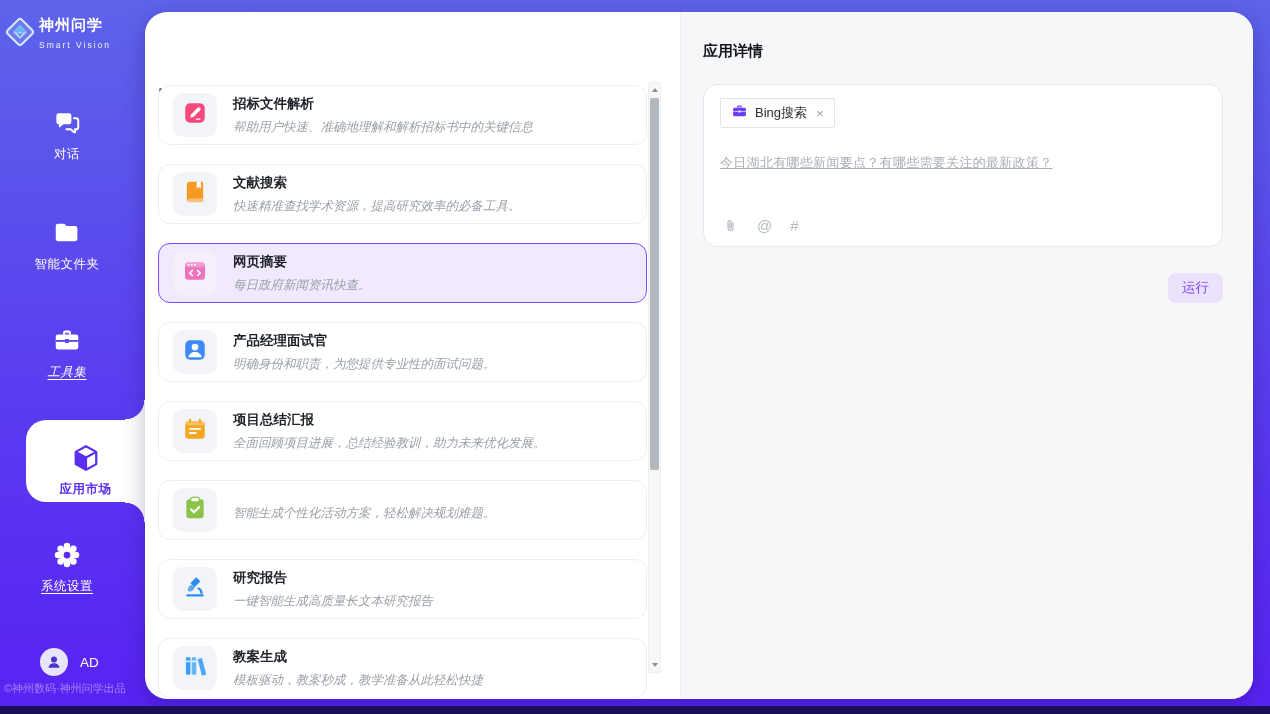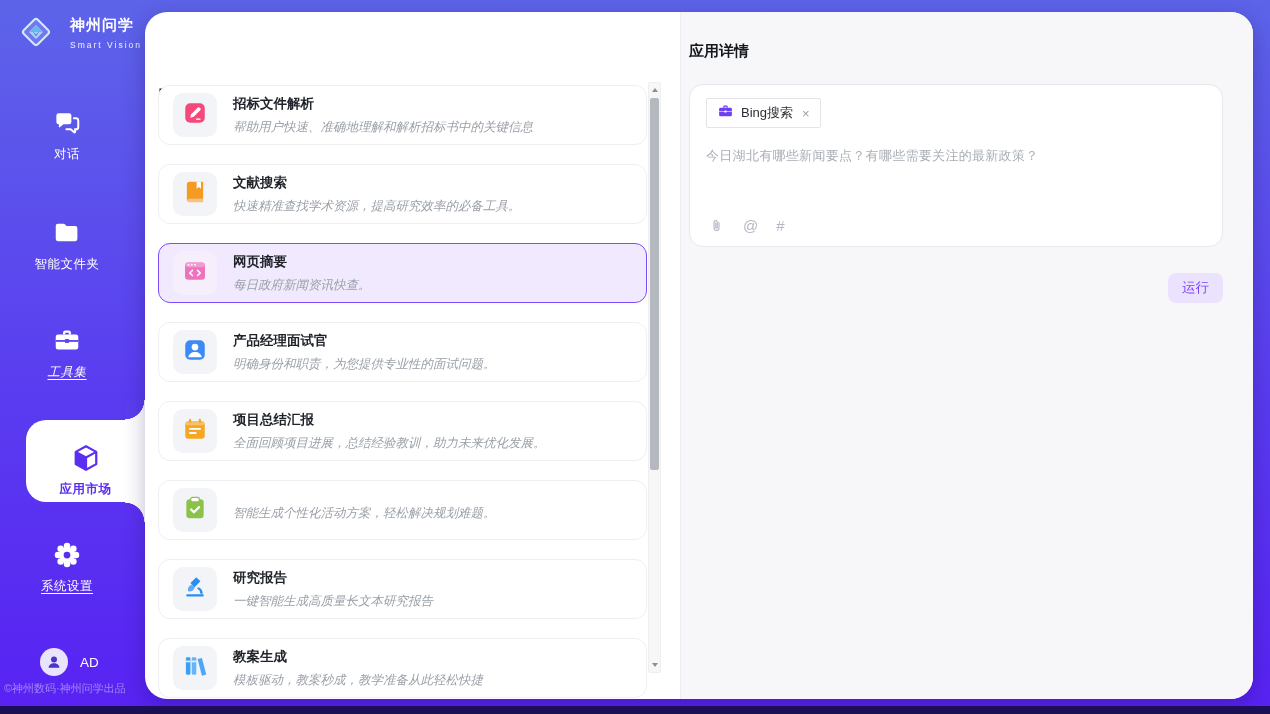--- a/index.html
+++ b/index.html
@@ -8,21 +8,21 @@
   body { position:relative;
     background:linear-gradient(180deg,#5d64e9 0%,#5a3cf0 55%,#5822f3 100%); }
 
   
   .bottom-strip { position:absolute; left:0; bottom:0; width:100%; height:8px;
     background:var(--bottom-strip,#1b1055); }
 
   
   .sidebar { position:absolute; left:0; top:0; width:145px; height:714px;
     --sb-mid:#5c4aec; --sb-low:#5a2df2; color:#fff; }
-  .brand { position:absolute; left:17px; top:13px; display:flex; align-items:center; gap:15px; }
+  .brand { position:absolute; left:1px; top:13px; display:flex; align-items:center; gap:0; }
   .brand-name { font-size:15px; font-weight:700; letter-spacing:1px; line-height:1.15; }
   .brand-sub { font-size:8.5px; letter-spacing:2px; opacity:.92; }
   .nav-item { position:absolute; left:0; width:134px; text-align:center; cursor:pointer; }
   .nav-item .nav-icon { display:inline-block; height:30px; }
   .nav-item .nav-label { display:block; margin-top:4px; font-size:12.5px; color:#fff; letter-spacing:.5px; }
   .nav-item.underline .nav-label { text-decoration:underline; text-underline-offset:3px; }
   .nav-item:nth-child(1){ top:108px; }
   .nav-item:nth-child(2){ top:218px; }
   .nav-item:nth-child(3){ top:326px;font-style:italic; }
   .nav-item:nth-child(5){ top:540px; }
@@ -68,29 +68,29 @@
   .tri-up { width:0; height:0; border-left:3.5px solid transparent; border-right:3.5px solid transparent;
     border-bottom:4.5px solid #8a8f98; }
   .tri-down { width:0; height:0; border-left:3.5px solid transparent; border-right:3.5px solid transparent;
     border-top:4.5px solid #8a8f98; }
   .sb-thumb { position:absolute; left:1px; right:1px; top:15px; height:372px;
     background:#b4b8bf; border-radius:2px; }
 
   
   .detail-panel { position:relative; flex:1; height:100%; background:#f7f7fa;
     border-left:1px solid #eeeef2; border-radius:0 22px 22px 0;
-    padding:0 30px 0 8px; display:flex; flex-direction:column; }
+    padding:0 30px 0 22px; display:flex; flex-direction:column; }
   .detail-panel .panel-title { margin-top:30px; }
   .input-card { position:relative; margin-top:23px; height:163px; background:#fff;
     border:1px solid #e8e8ec; border-radius:14px; padding:13px 16px; cursor:text; }
   .chip { display:inline-flex; align-items:center; gap:7px; height:30px;
     border:1px solid #e3e4e8; border-radius:2px; background:#fff; padding:0 10px; cursor:pointer; }
   .chip-label { font-size:13px; color:#2a2d33; }
   .chip-close { font-size:13px; color:#9aa0a8; margin-left:2px; cursor:pointer; }
-  .query-text { margin-top:19px; font-size:13px; color:#a9aeb6; letter-spacing:.3px; }
+  .query-text { margin-top:26px; font-size:13px; color:#a9aeb6; letter-spacing:.3px;text-decoration:underline; }
   .input-tools { position:absolute; left:18px; bottom:12px; display:flex; gap:18px;
     align-items:center; color:#b3b8c2; }
   .input-tools .glyph { font-size:15px; cursor:pointer; }
   .input-tools .svgicon { display:inline-flex; cursor:pointer; }
   .run-btn { align-self:flex-end; margin-top:26px; min-width:48px; height:30px;
     background:var(--run-bg,#ebe2fd); color:var(--run-text,#7a45f5); border:none;
     border-radius:8px; font-size:13.5px; padding:0 14px; cursor:pointer;
     font-family:inherit; }
 </style>
 </head>

